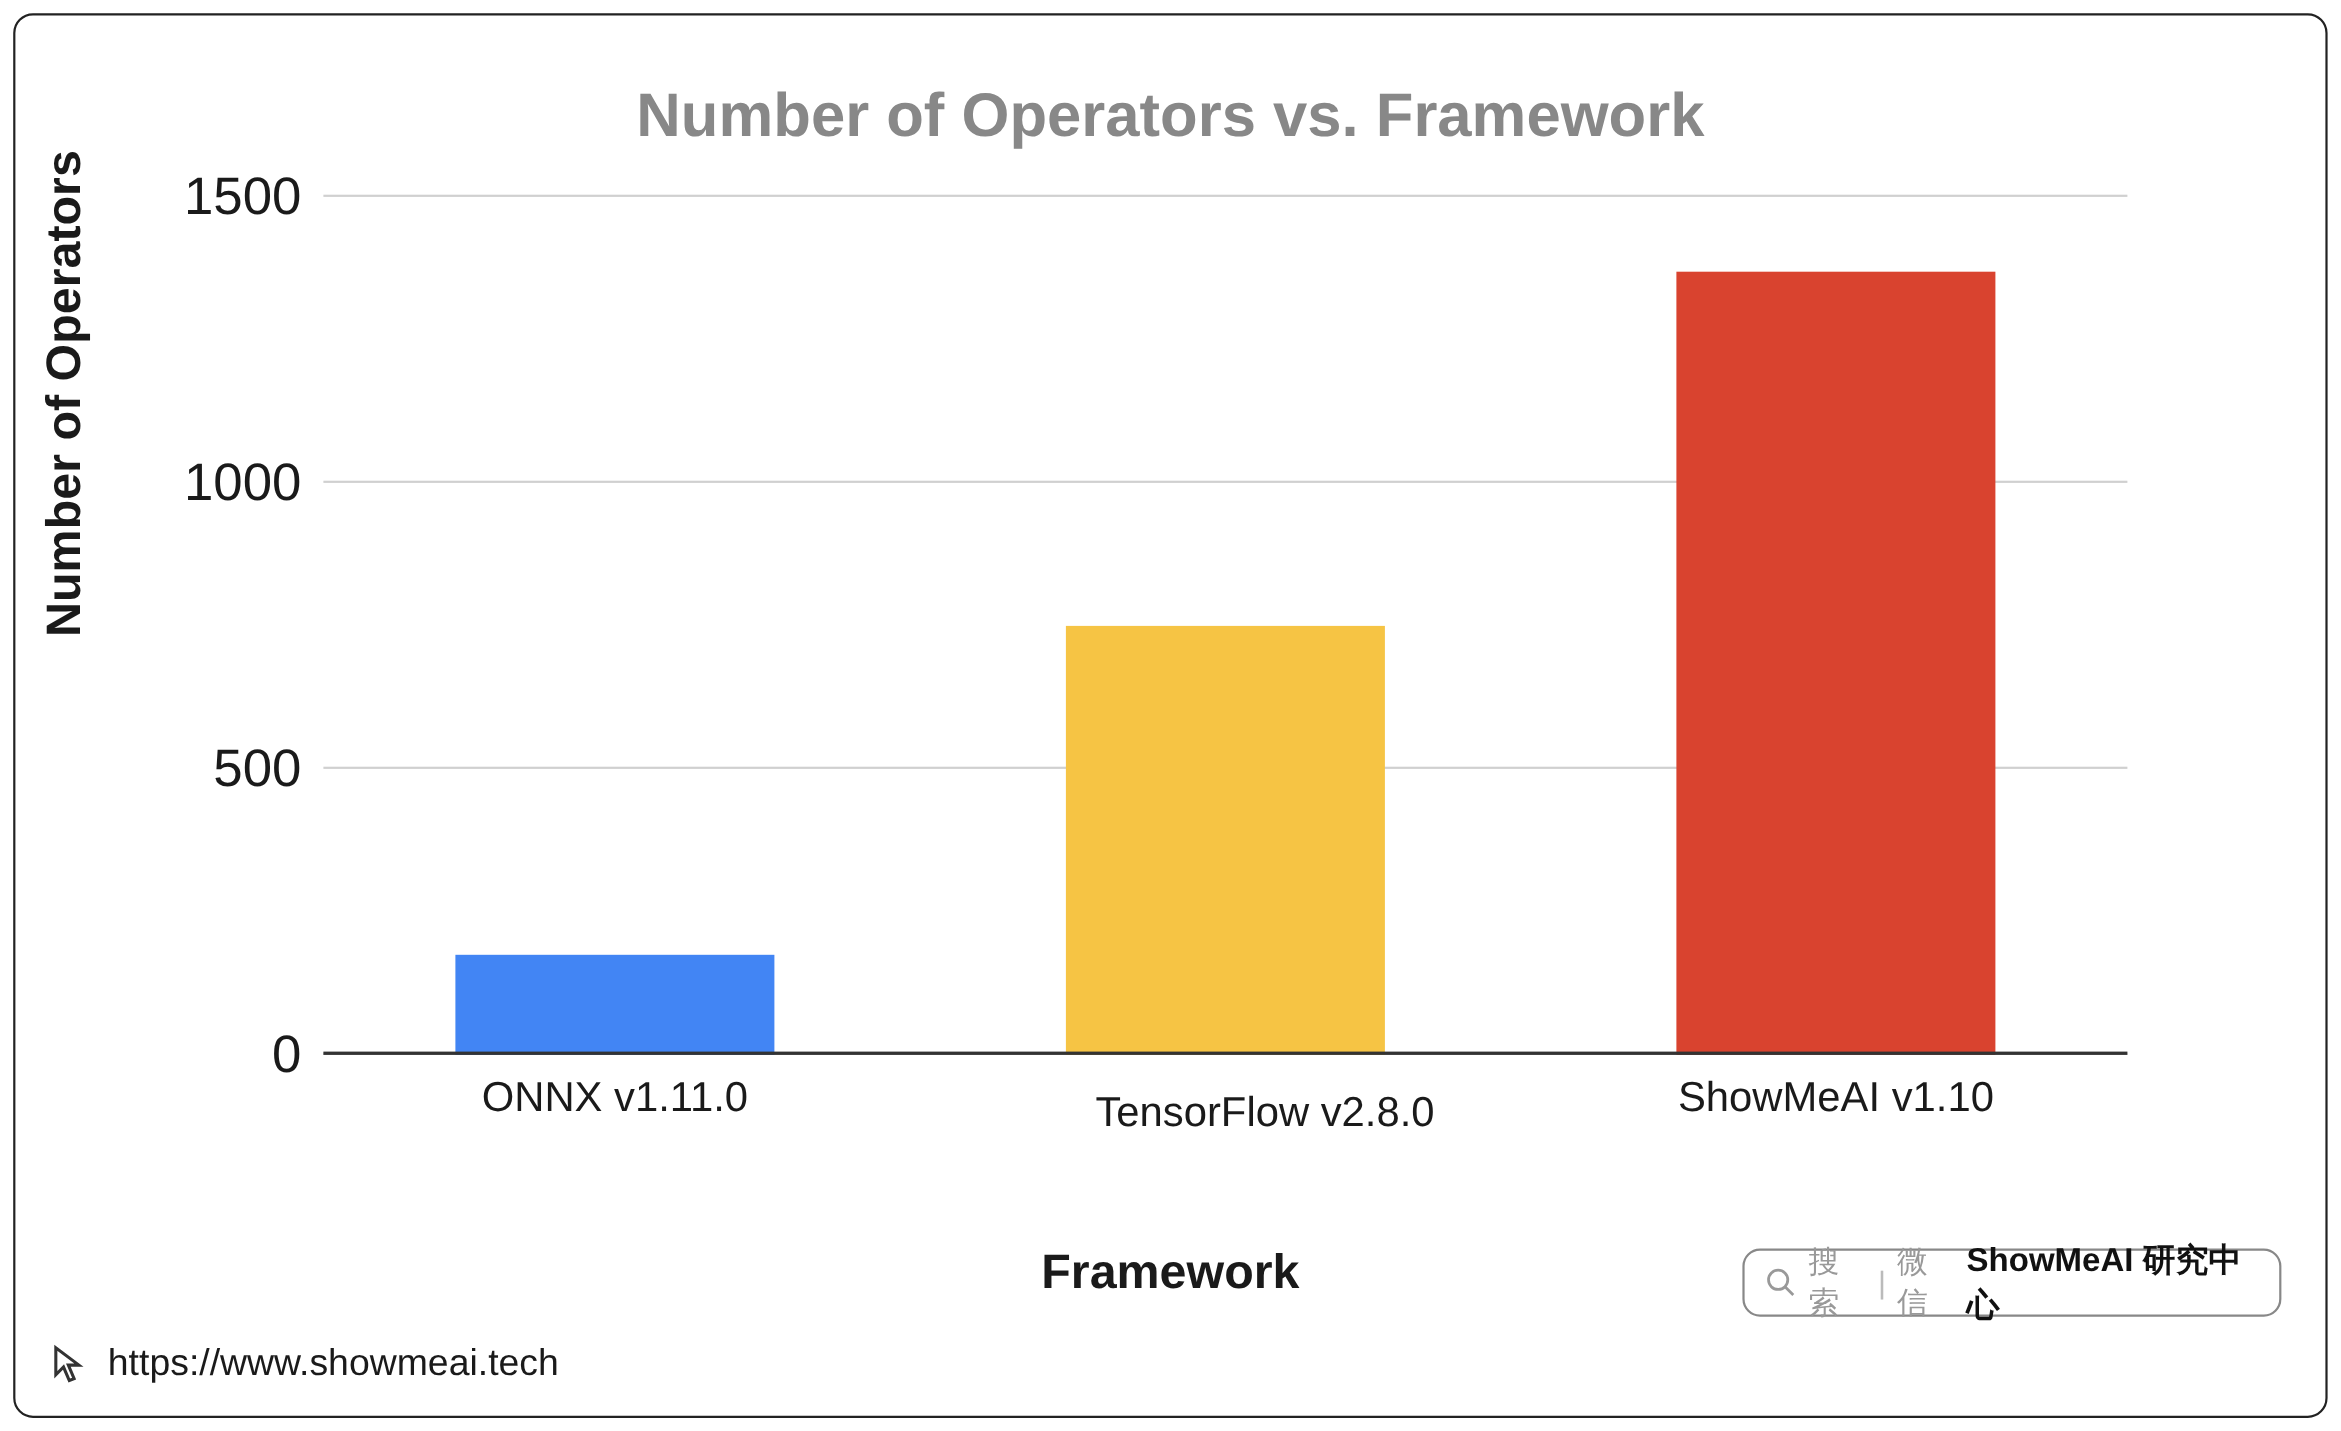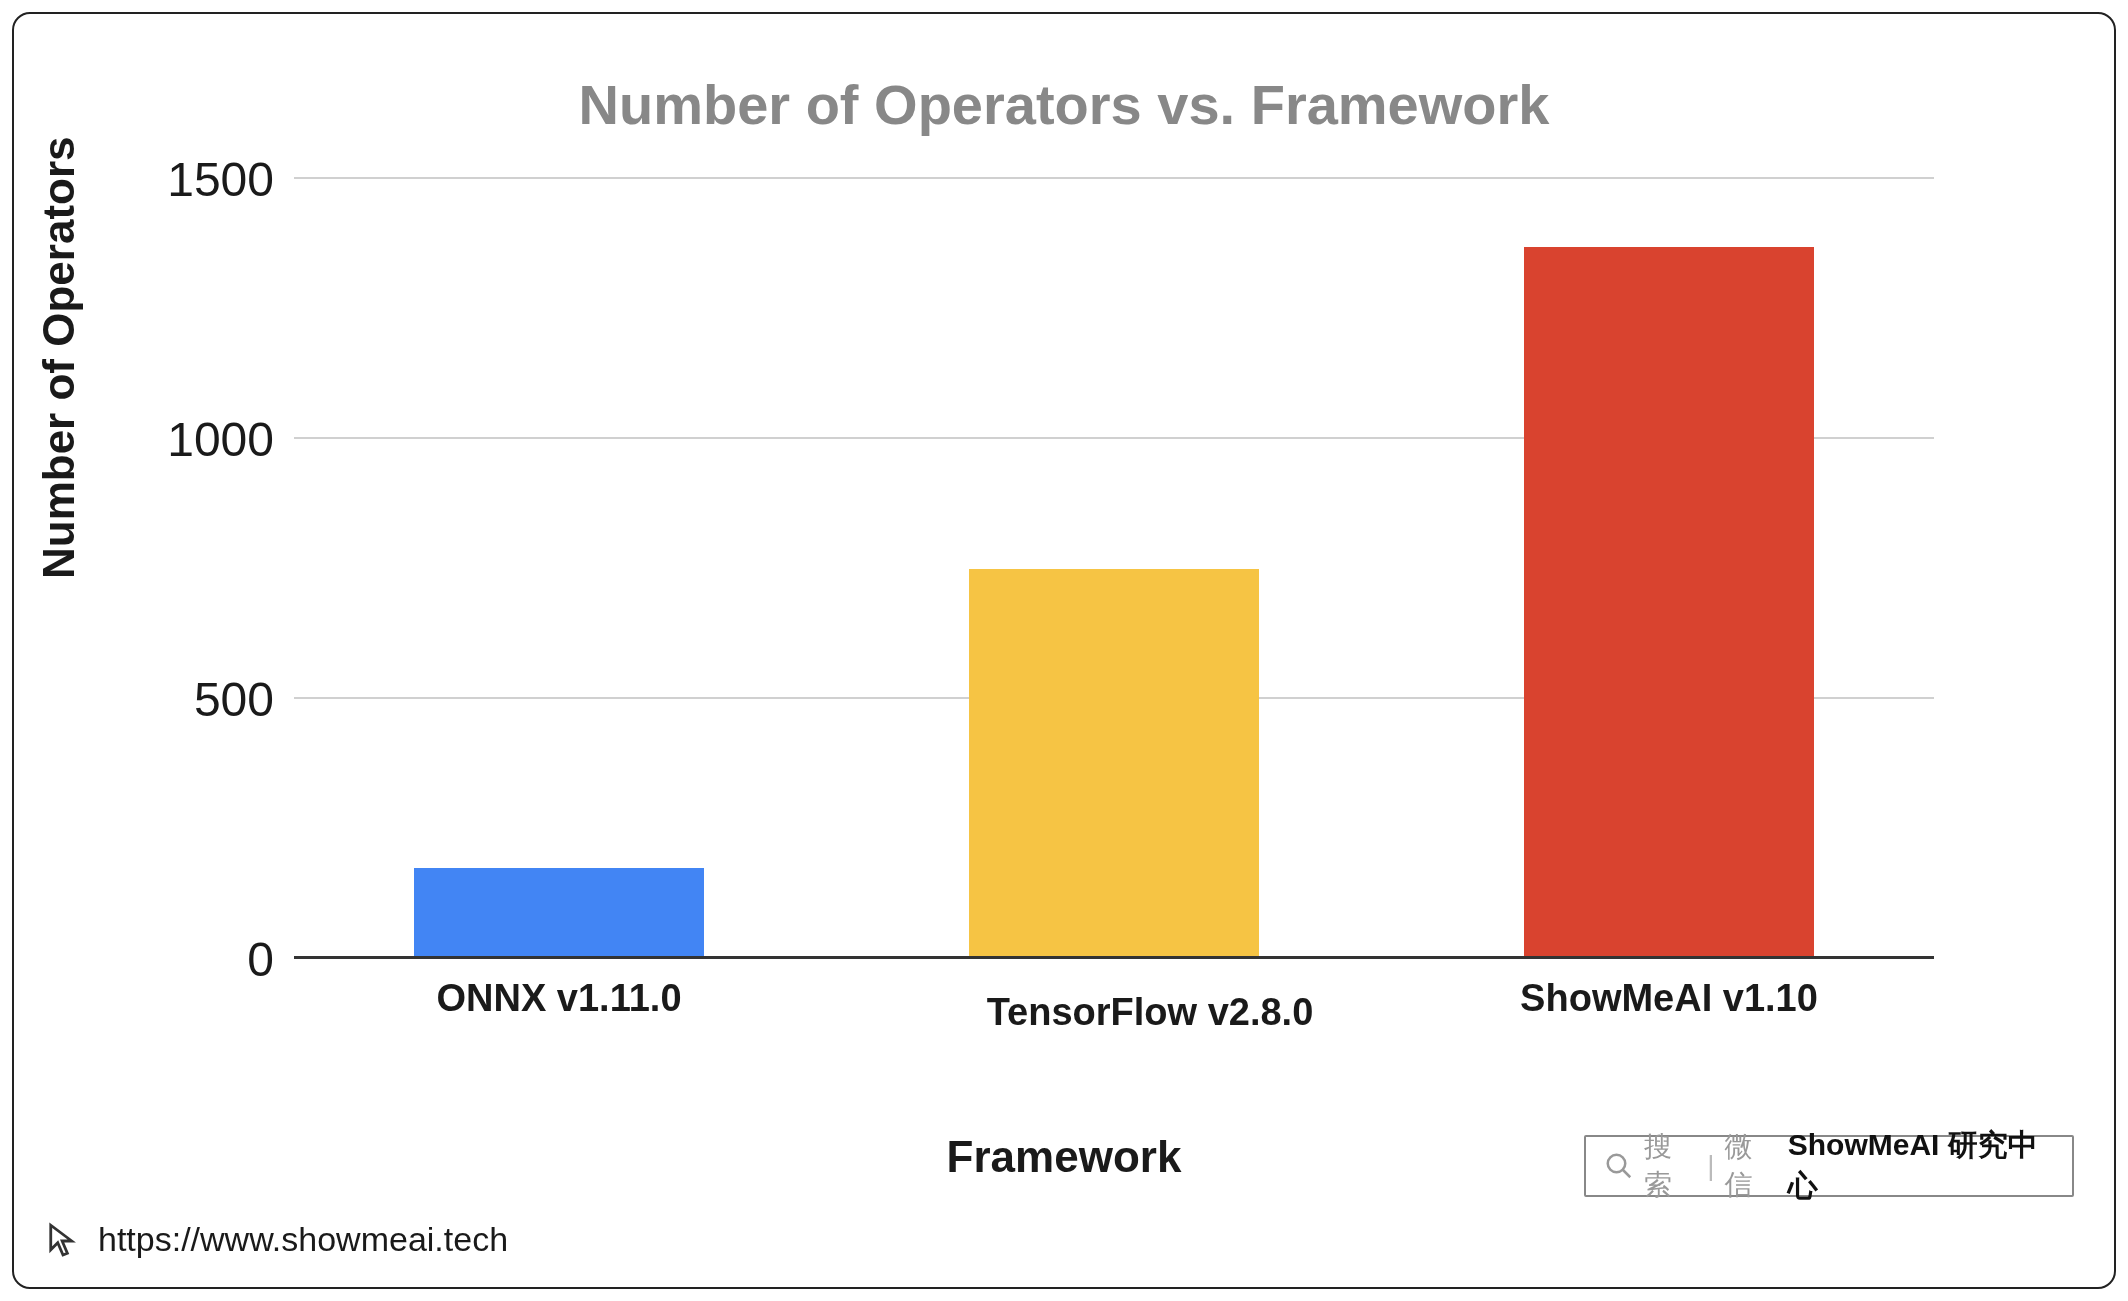--- a/index.html
+++ b/index.html
@@ -94,34 +94,34 @@
       z-index: 2;
     }
     .bar-blue { background: #4285f4; }
     .bar-yellow { background: #f6c444; }
     .bar-red { background: #d9432f; }
     .x-tick-label {
       position: absolute;
       top: 100%;
       margin-top: 18px;
       font-size: 38px;
-      font-weight: bold;
+      font-weight: normal;
       color: #1a1a1a;
       text-align: center;
       transform: translateX(-50%);
       white-space: nowrap;
     }
     .search-box {
       position: absolute;
       right: 40px;
       bottom: 90px;
       width: 490px;
       height: 62px;
       border: 2px solid #888;
-      border-radius: 2px;
+      border-radius: 16px;
       display: flex;
       align-items: center;
       padding: 0 18px;
       background: #fff;
       gap: 10px;
     }
     .search-icon {
       width: 30px;
       height: 30px;
       flex-shrink: 0;

